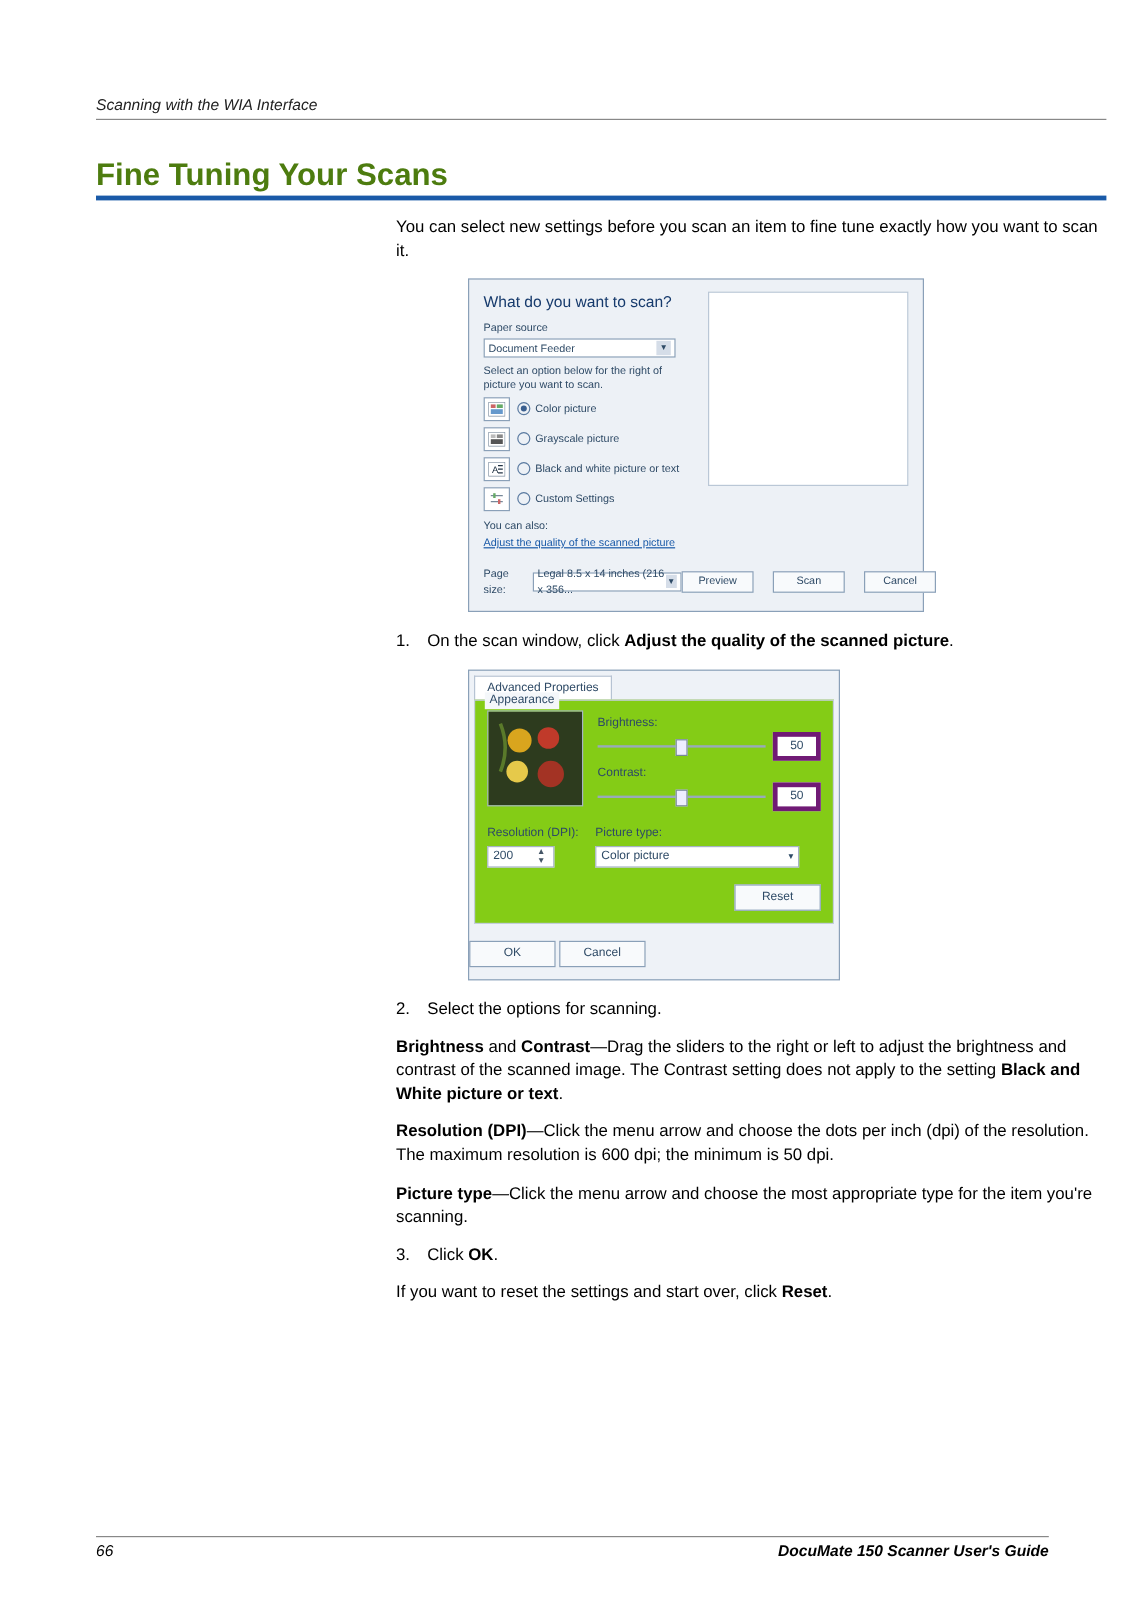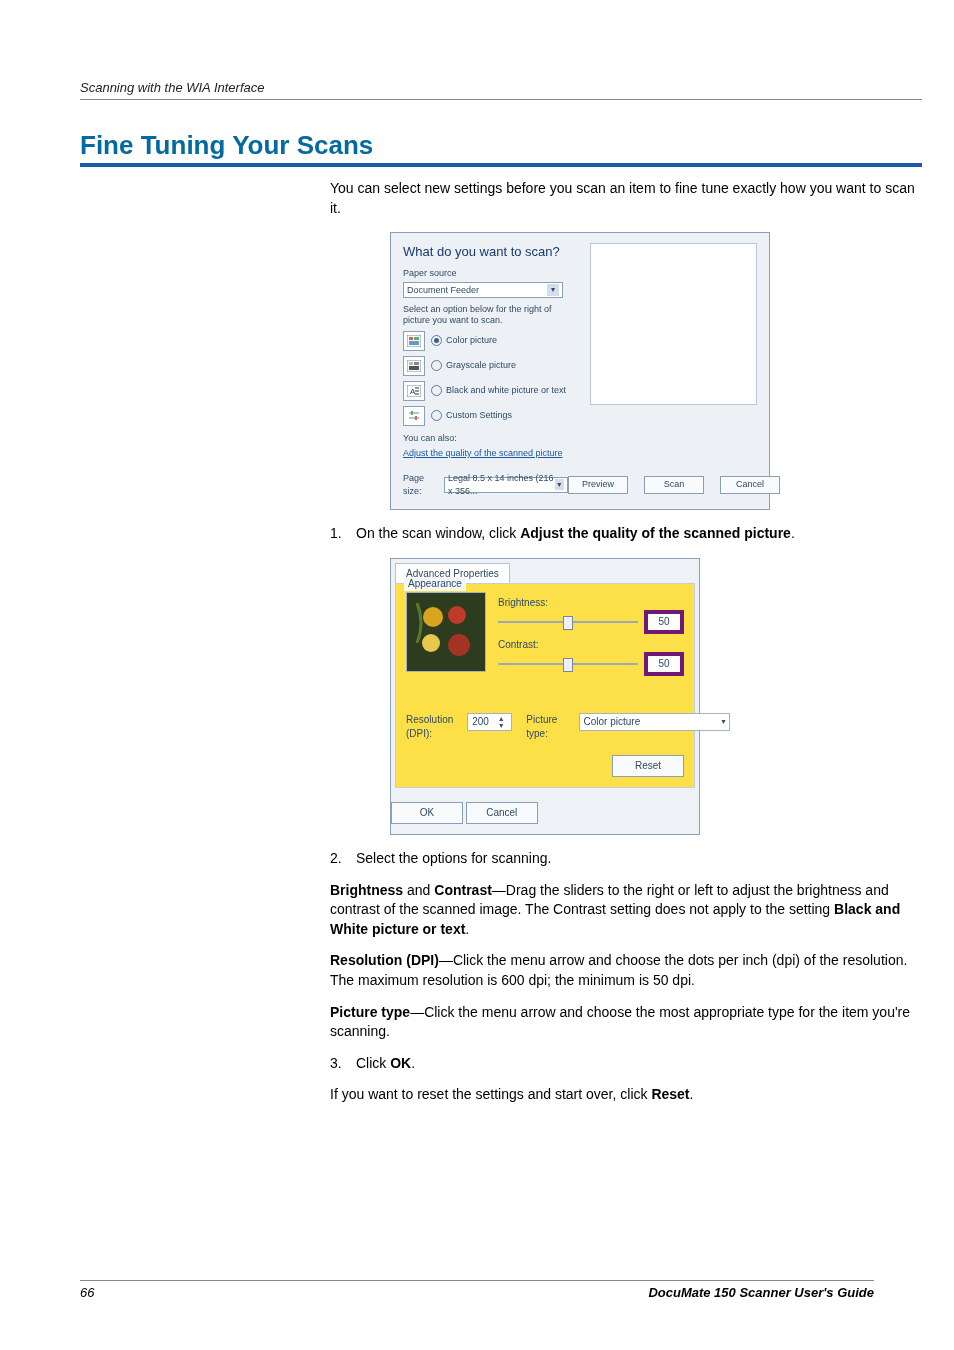--- a/index.html
+++ b/index.html
@@ -18,21 +18,21 @@
   }
   .running-header {
     font-style: italic;
     font-size: 13px;
     color: #222;
     border-bottom: 1px solid #888;
     padding-bottom: 4px;
     margin-bottom: 30px;
   }
   h1.section-title {
-    color: #0369a1;
+    color: #4d7c0f;
     font-size: 26px;
     font-weight: bold;
     margin: 0 0 4px 0;
     border-bottom: 4px solid #1a5aa8;
     padding-bottom: 2px;
   }
   .body-indent {
     margin-left: 250px;
     font-size: 14px;
     line-height: 1.4;
@@ -129,21 +129,21 @@
   }
   .adv-tab {
     display:inline-block;
     border: 1px solid #b6c3d3; border-bottom: none;
     background: #fff; padding: 3px 10px 2px 10px;
     font-size: 10px; margin: 4px 12px 0 4px;
   }
   .adv-inner {
     margin: 0 4px 8px 4px;
     border: 1px solid #c3cedb;
-    background: #fde047;
+    background: #84cc16;
     padding: 8px 10px 10px 10px;
     position: relative;
   }
   .adv-group-label {
     position:absolute; top:-7px; left:8px; background:#f4f7fa;
     padding: 0 4px; font-size: 10px;
   }
   .adv-row1 { display:flex; gap: 12px; }
   .adv-thumb {
     width: 78px; height: 78px; border: 1px solid #a5b3c4;
@@ -158,21 +158,21 @@
   .slider-thumb {
     position:absolute; top:-5px; left: 50%;
     width: 8px; height: 12px; background: #eef; border:1px solid #789;
     transform: translateX(-50%);
   }
   .slider-val {
     width: 32px; height: 16px; border:4px solid #701a75; background:#fff;
     font-size:10px; display:flex; align-items:center; justify-content:center;
   }
   .adv-row2 { display:flex; gap: 14px; margin-top: 12px; align-items:center; }
-  .adv-col { display:flex; flex-direction:row; gap:3px;margin-top:25px; }
+  .adv-col { display:flex; flex-direction:column; gap:3px; }
   .adv-input {
     height: 18px; border:1px solid #a5b3c4; background:#fff; font-size:10px;
     display:flex; align-items:center; padding: 0 4px; box-sizing:border-box;
   }
   .adv-spin { width: 56px; justify-content:space-between; }
   .spin-arrows { width: 12px; font-size: 7px; line-height:7px; text-align:center; color:#456; }
   .adv-select { width: 170px; justify-content:space-between; }
   .adv-reset-row { text-align:right; margin-top: 14px; }
   .adv-bottom { padding: 6px 10px 10px 0; }
   .wbtn.wide { min-width: 58px; height: 20px; font-size: 10px; display:inline-flex; }

